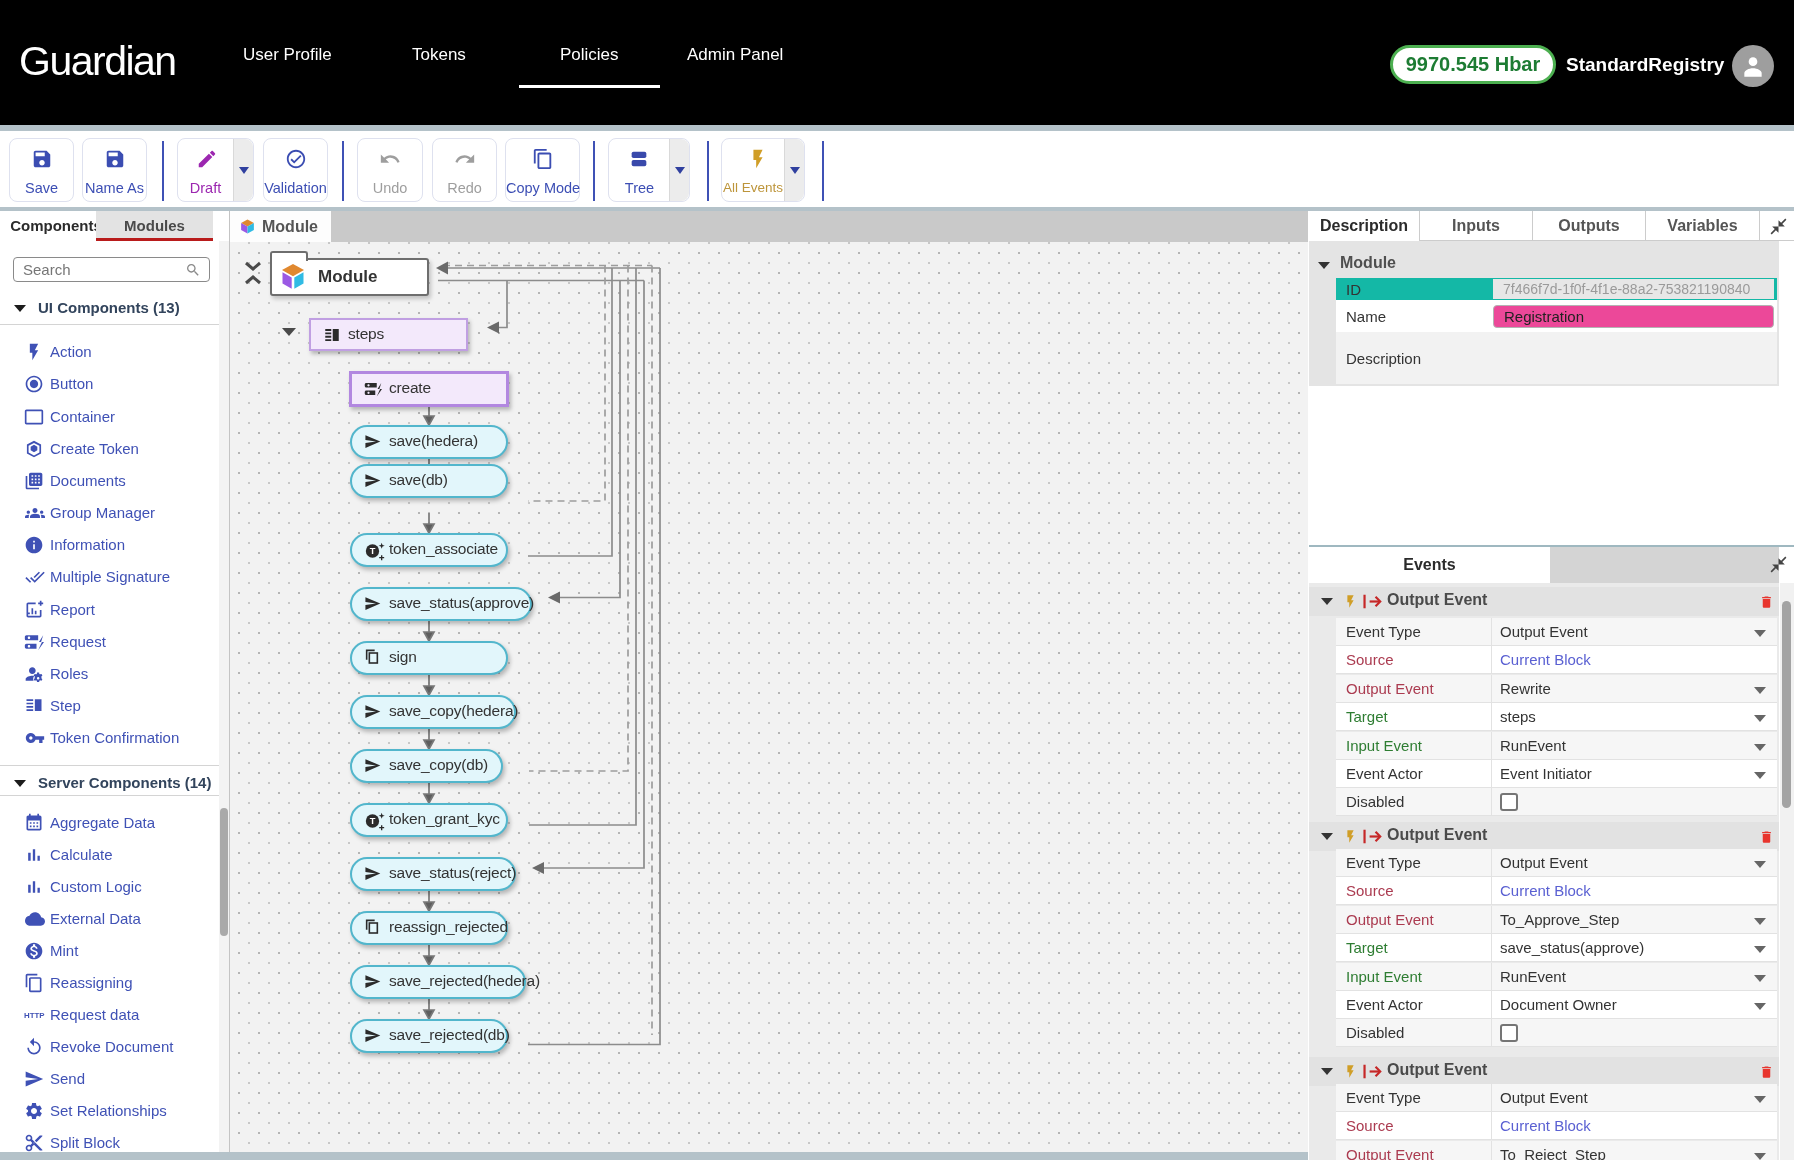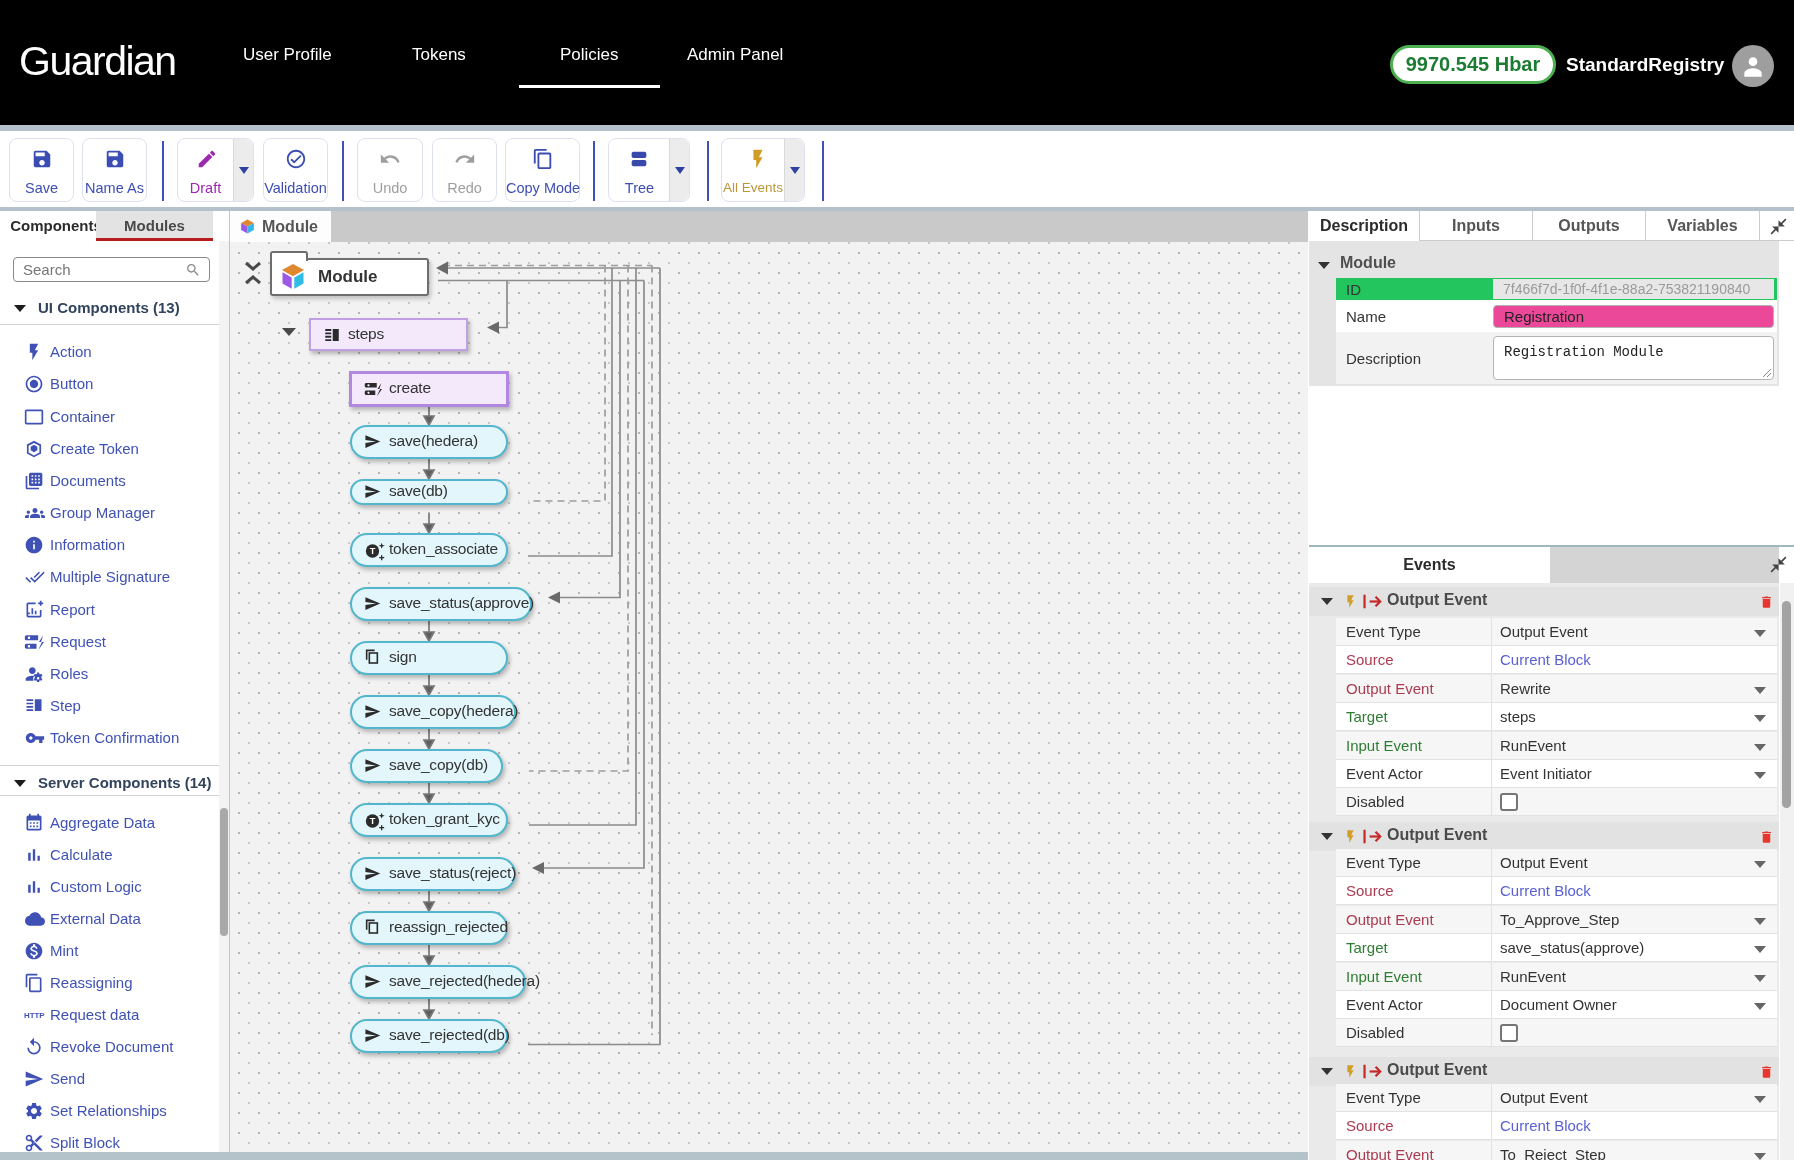--- a/index.html
+++ b/index.html
@@ -392,21 +392,21 @@
         <path d="M17 4v6H3c-1.1 0-2-.9-2-2V6c0-1.1.9-2 2-2h14zm-2 10v6H3c-1.1 0-2-.9-2-2v-2c0-1.1.9-2 2-2h12zM6 8.5c.83 0 1.5-.67 1.5-1.5S6.83 5.5 6 5.5 4.5 6.17 4.5 7 5.17 8.5 6 8.5zm0 10c.83 0 1.5-.67 1.5-1.5s-.67-1.5-1.5-1.5-1.5.67-1.5 1.5.67 1.5 1.5 1.5zM23 4l-5 8h3.5L17 22l7-10h-3.5L23 4z"></path>
       </svg>
       <span class="tx">create</span>
     </div>
   <div class="node cyan" style="left:120px;top:183px;width:158px;height:34px">
       <svg width="17" height="17" viewBox="0 0 24 24" fill="#2b2b2b">
         <path d="M2.01 21L23 12 2.01 3 2 10l15 2-15 2z"></path>
       </svg>
       <span class="tx">save(hedera)</span>
     </div>
-  <div class="node cyan" style="left:120px;top:237px;width:158px;height:26px">
+  <div class="node cyan" style="left:120px;top:222px;width:158px;height:34px">
       <svg width="17" height="17" viewBox="0 0 24 24" fill="#2b2b2b">
         <path d="M2.01 21L23 12 2.01 3 2 10l15 2-15 2z"></path>
       </svg>
       <span class="tx">save(db)</span>
     </div>
   <div class="node cyan" style="left:120px;top:291px;width:158px;height:34px">
       <svg width="22" height="20" viewBox="0 0 26 24">
         <circle cx="10" cy="12" r="8" fill="#2b2b2b"></circle>
         <text x="10" y="15.5" font-size="11" font-weight="bold" fill="#fff" text-anchor="middle" font-family="Liberation Sans">T</text>
         <path d="M21 2l1 2.7 2.7 1-2.7 1-1 2.7-1-2.7-2.7-1 2.7-1z" fill="#2b2b2b"></path>
@@ -480,39 +480,30 @@
   <div class="rtab" style="left:111px;width:113px">Inputs</div>
   <div class="rtab" style="left:224px;width:113px">Outputs</div>
   <div class="rtab" style="left:337px;width:114px">Variables</div>
   <div class="ab" style="left:451px;top:0;width:34px;height:30px;border-bottom:1px solid #ccc"></div>
   <svg class="ab" style="left:460px;top:6px" width="19" height="19" viewBox="0 0 24 24" fill="#444">
       <path d="M22 3.41 16.71 8.7 20 12h-8V4l3.29 3.29L20.59 2 22 3.41zM3.41 22l5.29-5.29L12 20v-8H4l3.29 3.29L2 20.59 3.41 22z"></path>
     </svg>
   <div class="ab" style="left:0;top:30px;width:470px;height:145px;background:#e4e4e4"></div>
   <div class="ab" style="left:9px;top:51px;border-left:6px solid transparent;border-right:6px solid transparent;border-top:7px solid #333"></div>
   <div class="ab" style="left:31px;top:43px;font-size:16px;font-weight:bold;color:#4f4f4f">Module</div>
-  <div class="ab" style="left:27px;top:67px;width:441px;height:22px;background:#22c55e;font-size:15px">
+  <div class="ab" style="left:27px;top:67px;width:441px;height:22px;background:#14b8a6;font-size:15px">
     <span class="ab" style="left:10px;top:3px;color:#333">ID</span>
     <div class="ab" style="left:157px;top:1px;width:281px;height:20px;background:#e7e7e7;color:#9a9a9a;line-height:20px;padding-left:10px;font-size:14px;overflow:hidden">7f466f7d-1f0f-4f1e-88a2-753821190840</div>
   </div>
   <div class="ab" style="left:27px;top:89px;width:441px;height:32px;background:#fff;font-size:15px">
     <span class="ab" style="left:10px;top:8px;color:#333">Name</span>
     <div class="ab" style="left:157px;top:5px;width:281px;height:23px;background:#ec4899;border:1px solid #b3b3b3;border-radius:4px;color:#222;line-height:21px;padding-left:10px">Registration</div>
   </div>
   <div class="ab" style="left:27px;top:121px;width:441px;height:52px;background:#f2f2f2;font-size:15px">
     <span class="ab" style="left:10px;top:18px;color:#333">Description</span>
-    <div class="ab" style="left:157px;top:4px;width:281px;height:44px;background:#fff;border:1px solid #b3b3b3;border-radius:4px;color:#222">
-      <span class="ab" style="left:10px;top:7px;font-family:'Liberation Mono',monospace;font-size:14px">Registration Module</span>
-      <svg class="ab" style="right:1px;bottom:1px" width="9" height="9" viewBox="0 0 9 9">
-          <g stroke="#8a8a8a" stroke-width="1">
-            <path d="M8 0 0 8"></path>
-            <path d="M8 4 4 8"></path>
-          </g>
-        </svg>
-    </div>
   </div>
   <div class="ab" style="left:0;top:334px;width:485px;height:2px;background:#9fb8c0"></div>
   <div class="ab" style="left:0;top:336px;width:241px;height:36px;background:#fff;font-size:16px;font-weight:bold;color:#2b2b2b;text-align:center;line-height:36px">Events</div>
   <div class="ab" style="left:241px;top:336px;width:229px;height:36px;background:#d4d4d4"></div>
   <svg class="ab" style="left:460px;top:344px" width="19" height="19" viewBox="0 0 24 24" fill="#444">
       <path d="M22 3.41 16.71 8.7 20 12h-8V4l3.29 3.29L20.59 2 22 3.41zM3.41 22l5.29-5.29L12 20v-8H4l3.29 3.29L2 20.59 3.41 22z"></path>
     </svg>
   <div class="ab" style="left:0;top:372px;width:470px;height:577px;background:#eaeaea"></div>
   <div id="events">
   <div class="ghead" style="top:376px">

